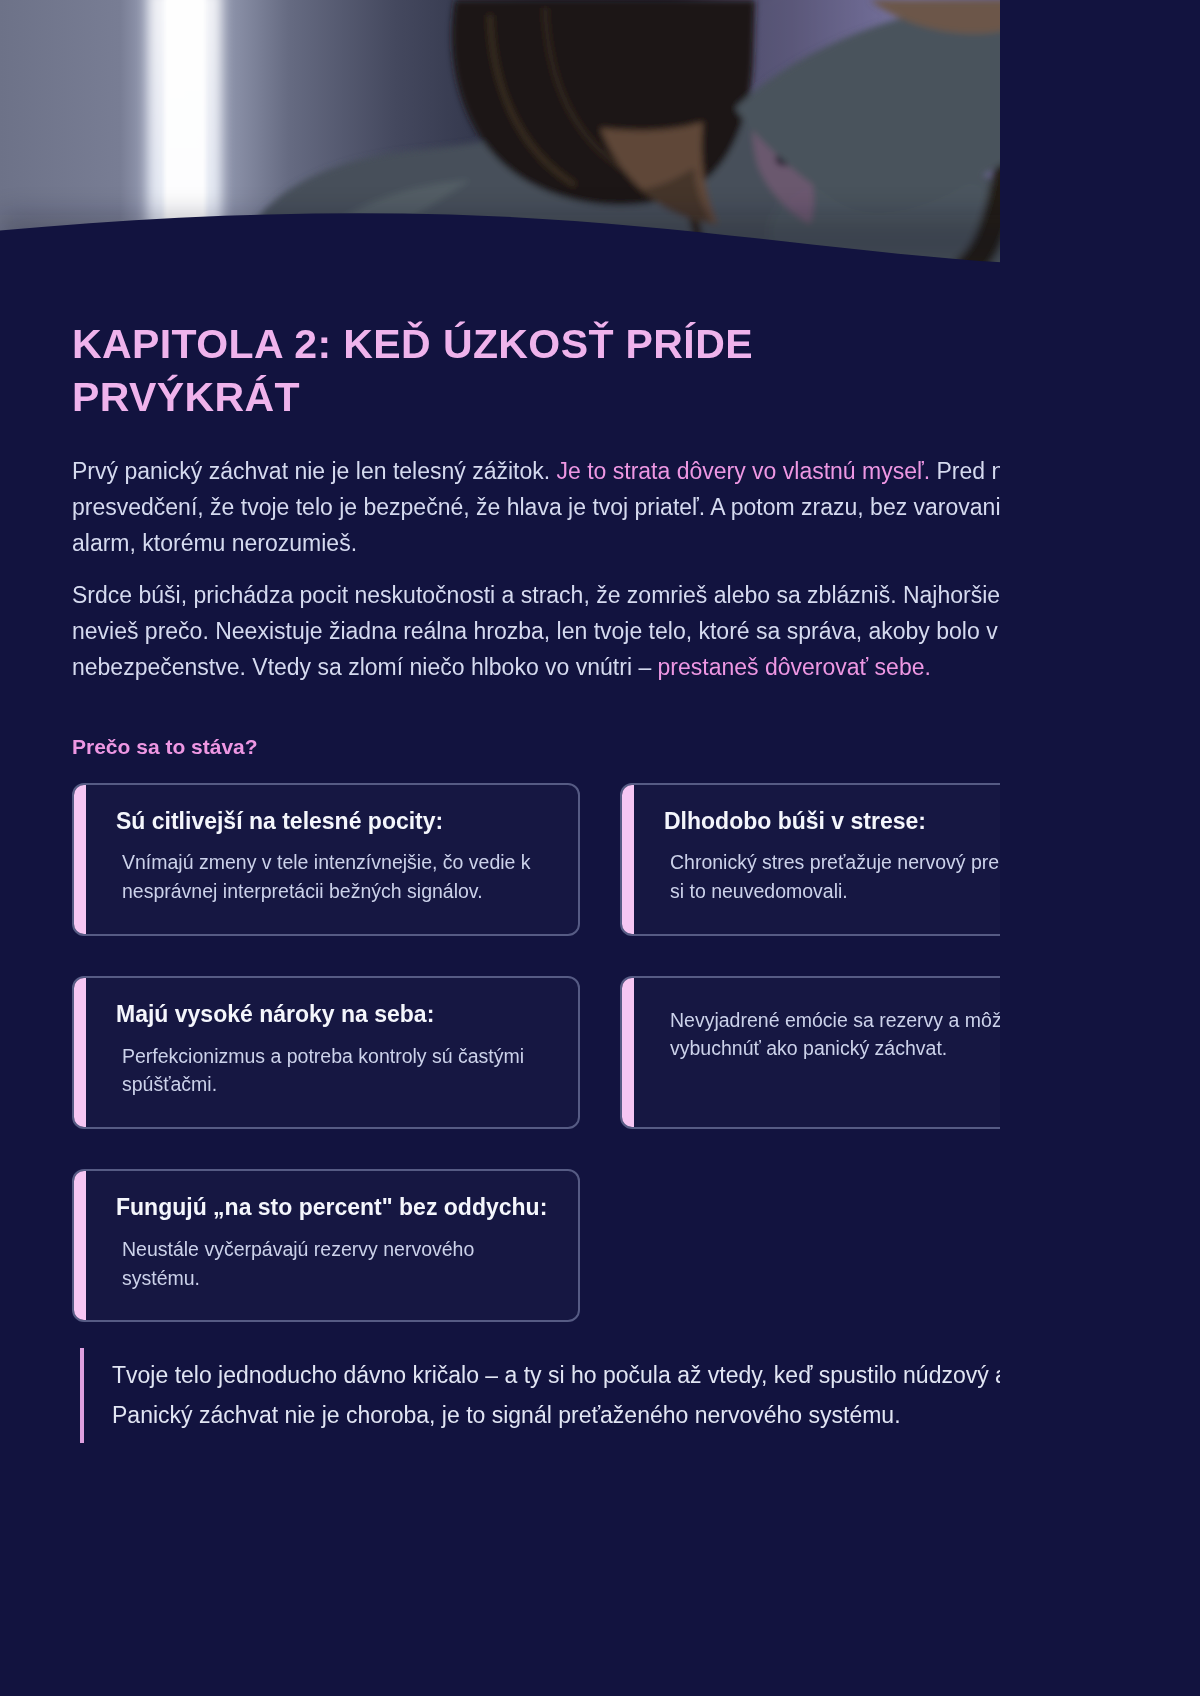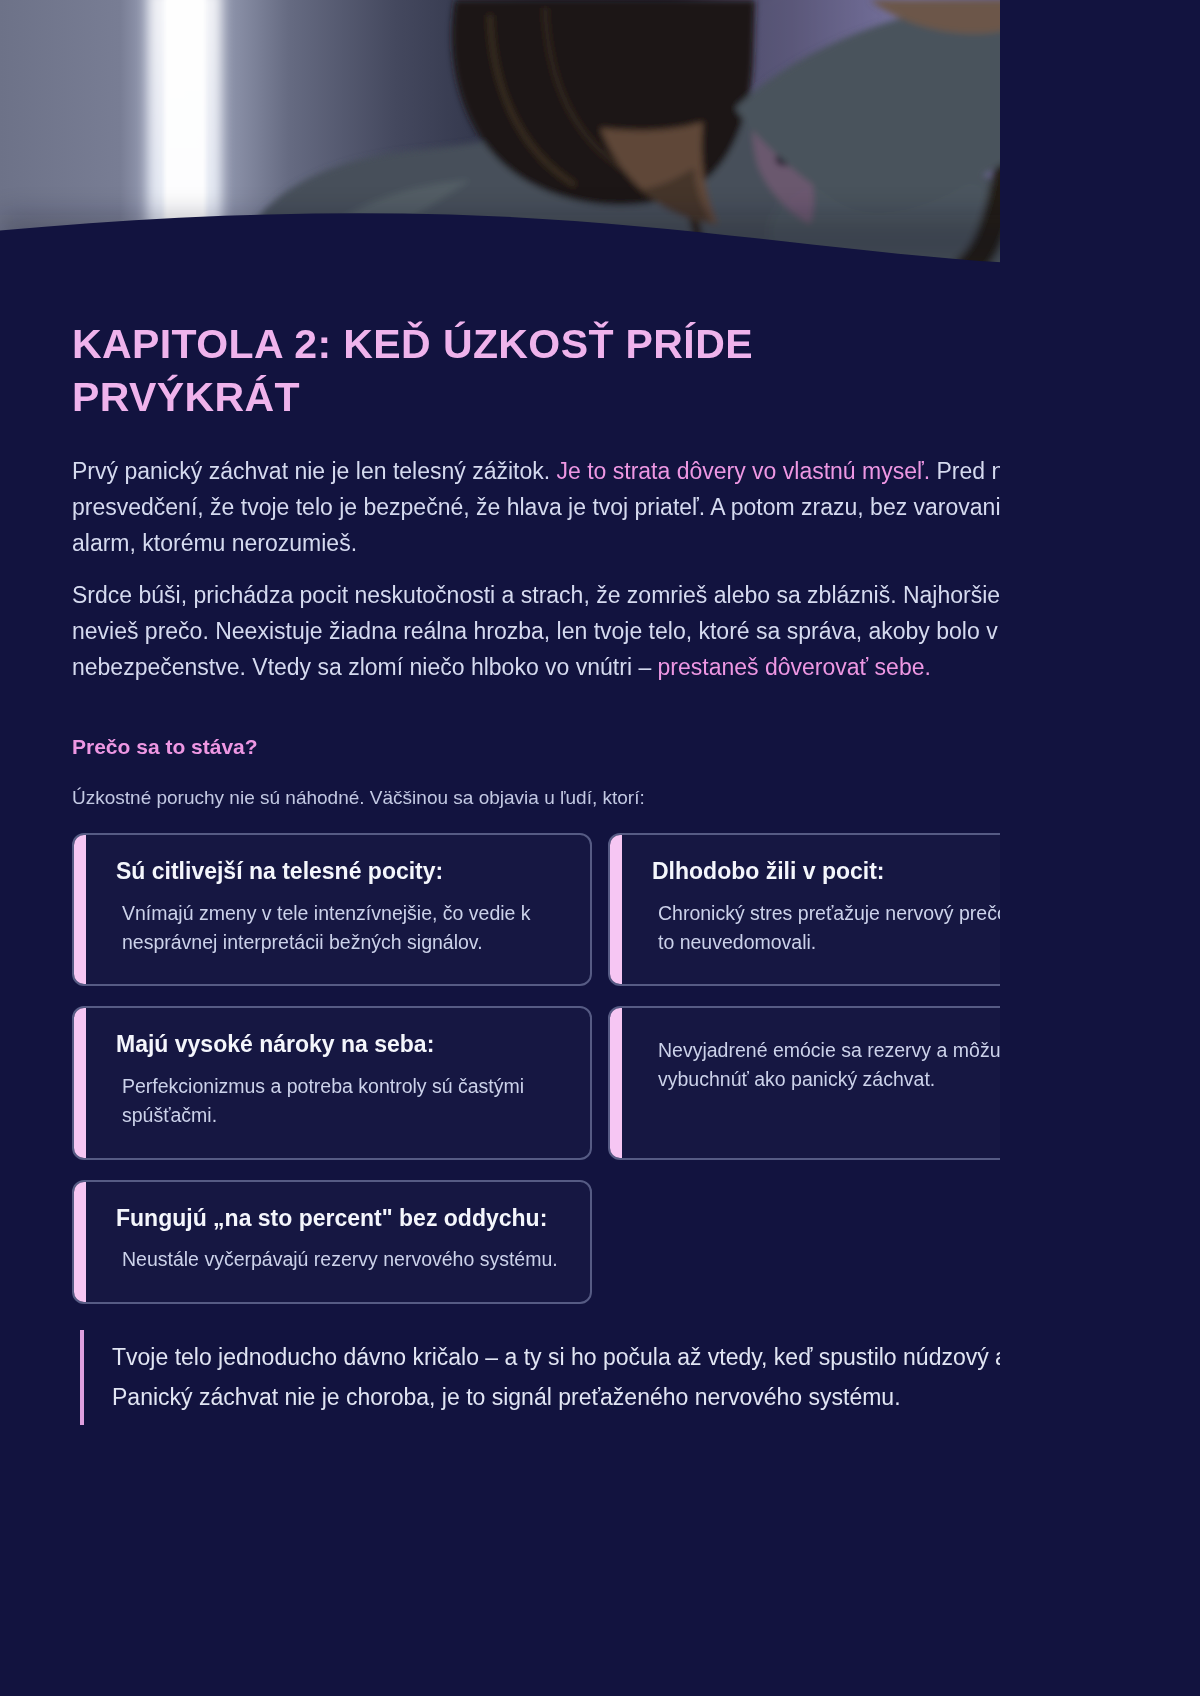--- a/index.html
+++ b/index.html
@@ -79,20 +79,21 @@
     line-height:1.4;
     color:var(--muted-text);
   }
   
   .cards{
     margin-top:22px;
     display:grid;
     grid-template-columns:1fr 1fr;
     column-gap:16px;
     row-gap:20px;
+    gap:40px;
   }
   .card{
     position:relative;
     border:2px solid var(--card-border);
     border-radius:12px;
     background:rgba(255,255,255,0.02);
     padding:22px 26px 22px 42px;
     overflow:hidden;
   }
   .card::before{
@@ -223,29 +224,28 @@
   <main class="content">
 
     <h1 class="chapter-title">KAPITOLA 2: KEĎ ÚZKOSŤ PRÍDE PRVÝKRÁT</h1>
 
     <p class="para"><span>Prvý panický záchvat nie je len telesný zážitok. </span><span class="accent">Je to strata dôvery vo vlastnú myseľ.</span><span> Pred ním žiješ v presvedčení, že tvoje telo je bezpečné, že hlava je tvoj priateľ. A potom zrazu, bez varovania, sa spustí alarm, ktorému nerozumieš.</span></p>
 
     <p class="para"><span>Srdce búši, prichádza pocit neskutočnosti a strach, že zomrieš alebo sa zblázniš. Najhoršie je, že nevieš prečo. Neexistuje žiadna reálna hrozba, len tvoje telo, ktoré sa správa, akoby bolo v smrteľnom nebezpečenstve. Vtedy sa zlomí niečo hlboko vo vnútri – </span><span class="accent">prestaneš dôverovať sebe.</span></p>
 
     <h2 class="section-heading">Prečo sa to stáva?</h2>
 
-    <p class="lead">Úzkostné poruchy nie sú náhodné. Väčšinou sa objavia u ľudí, ktorí:</p>
 
     <section class="cards">
       <div class="card">
         <h3>Sú citlivejší na telesné pocity:</h3>
         <p>Vnímajú zmeny v tele intenzívnejšie, čo vedie k nesprávnej interpretácii bežných signálov.</p>
       </div>
       <div class="card">
-        <h3>Dlhodobo žili v pocit:</h3>
+        <h3>Dlhodobo búši v strese:</h3>
         <p>Chronický stres preťažuje nervový prečo, aj keď si to neuvedomovali.</p>
       </div>
       <div class="card">
         <h3>Majú vysoké nároky na seba:</h3>
         <p>Perfekcionizmus a potreba kontroly sú častými spúšťačmi.</p>
       </div>
       <div class="card">
         <p>Nevyjadrené emócie sa rezervy a môžu vybuchnúť ako panický záchvat.</p>
       </div>
       <div class="card single">

